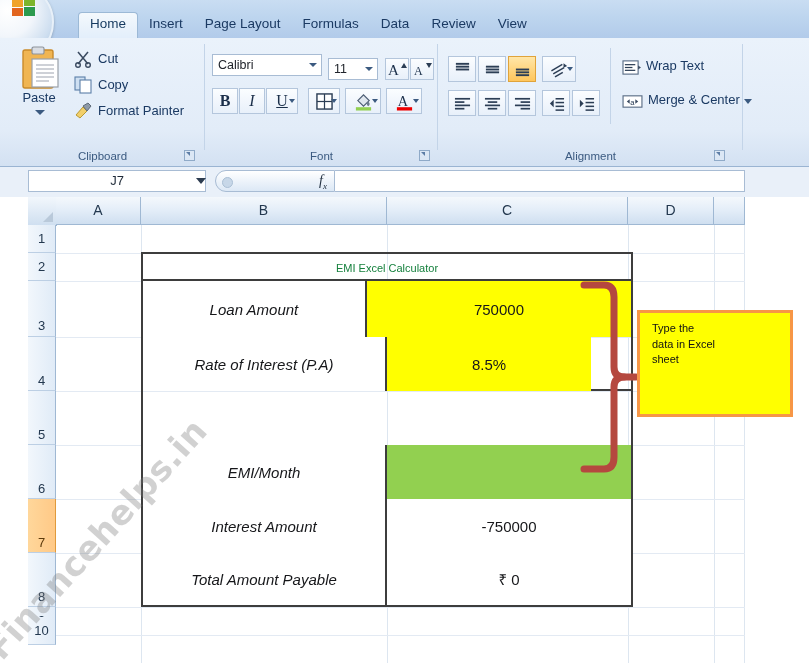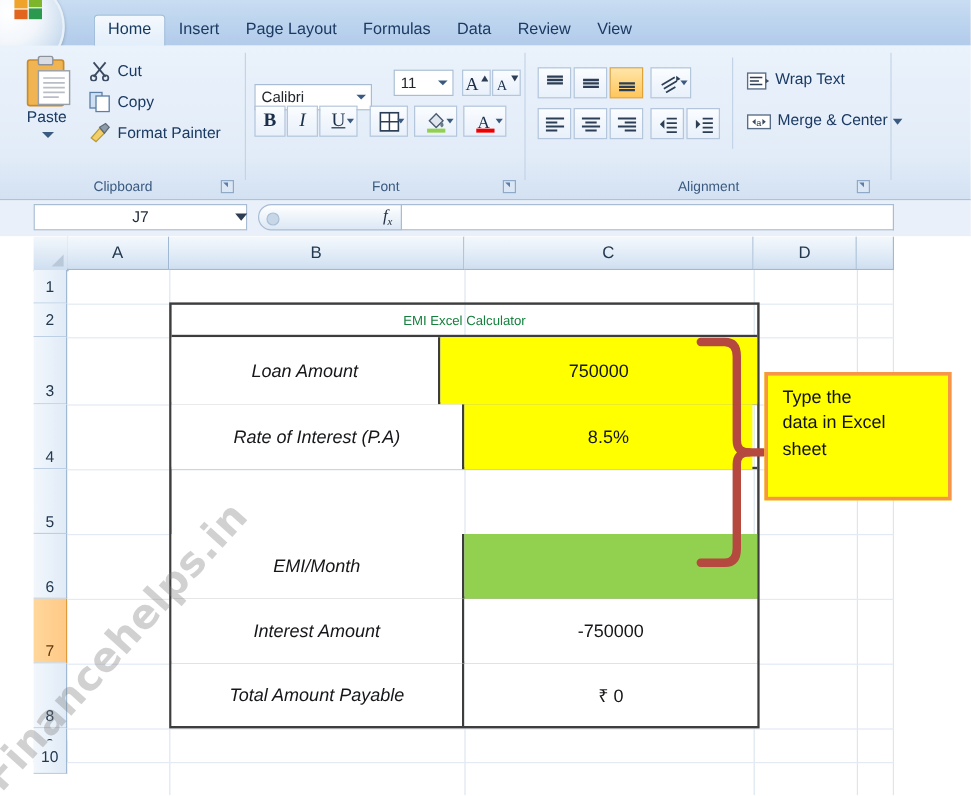--- a/index.html
+++ b/index.html
@@ -137,21 +137,21 @@
   .emi-cell.label { justify-content: center; font-style: italic; }
   .emi-title { font-size: 11px; color: #15803d; }
   .b-bot { border-bottom: 2px solid #3d3d3d; }
   .b-right { border-right: 2px solid #3d3d3d; }
 
   
   .brace { position: absolute; }
   .callout {
     position: absolute; background: #ffff00; border: 3px solid #f79646;
     box-sizing: border-box; padding: 8px 10px 8px 12px;
-    font-size: 15px; color: #111214; line-height: 1.42;
+    font-size: 11px; color: #111214; line-height: 1.42;
   }
 
   
   .watermark {
     position: absolute; left: 8px; top: 430px;
     font-size: 34px; color: rgba(120,120,120,0.34);
     font-family: "DejaVu Sans", sans-serif; font-weight: bold;
     transform: rotate(-48deg); transform-origin: left bottom;
     white-space: nowrap; letter-spacing: 0.5px;
   }
@@ -226,21 +226,21 @@
         </svg>
         <span class="tx">Format Painter</span>
       </div>
 
       <div class="group-label">Clipboard</div>
       <div class="group-launch" style="right:10px;"></div>
       <div class="group-sep" style="right:0;"></div>
     </div>
 
     <div class="group" style="left:205px; width:233px;">
-      <div class="fld" style="left:7px; top:32px; width:98px; height:22px;">
+      <div class="fld" style="left:7px; top:16px; width:110px; height:22px;">
         <span>Calibri</span>
         <span class="cv"></span>
       </div>
       <div class="fld" style="left:123px; top:20px; width:50px; height:22px;">
         <span>11</span>
         <span class="cv"></span>
       </div>
       <div class="btn framed" style="left:180px; top:20px; width:24px; height:22px;">
         <svg viewBox="0 0 20 18" width="20" height="18">
           <text x="1" y="15" font-size="15" font-family="Liberation Serif, serif" fill="#1b2f4a">A</text>
@@ -471,21 +471,21 @@
         </div>
       </div>
 
       <div class="emi-row b-bot" style="top:27px; width:488px; height:56px;">
         <div class="emi-cell label b-right" style="width:244px; height:56px; background:#ffffff;">Loan Amount</div>
         <div class="emi-cell" style="width:288px; height:56px; background:#FFFF00;">750000</div>
       </div>
 
       <div class="emi-row b-bot" style="top:83px; width:488px; height:54px;">
         <div class="emi-cell label b-right" style="width:244px; height:54px; background:#ffffff;">Rate of Interest (P.A)</div>
-        <div class="emi-cell" style="width:240px; height:54px; background:#FFFF00;">8.5%</div>
+        <div class="emi-cell" style="width:204px; height:54px; background:#FFFF00;">8.5%</div>
       </div>
 
 
       <div class="emi-row b-bot" style="top:191px; width:488px; height:54px;">
         <div class="emi-cell label b-right" style="width:244px; height:54px; background:#ffffff;text-align:right;">EMI/Month</div>
         <div class="emi-cell" style="width:244px; height:54px; background:#92D050;"></div>
       </div>
 
       <div class="emi-row b-bot" style="top:245px; width:488px; height:54px;">
         <div class="emi-cell label b-right" style="width:244px; height:54px; background:#ffffff;">Interest Amount</div>

